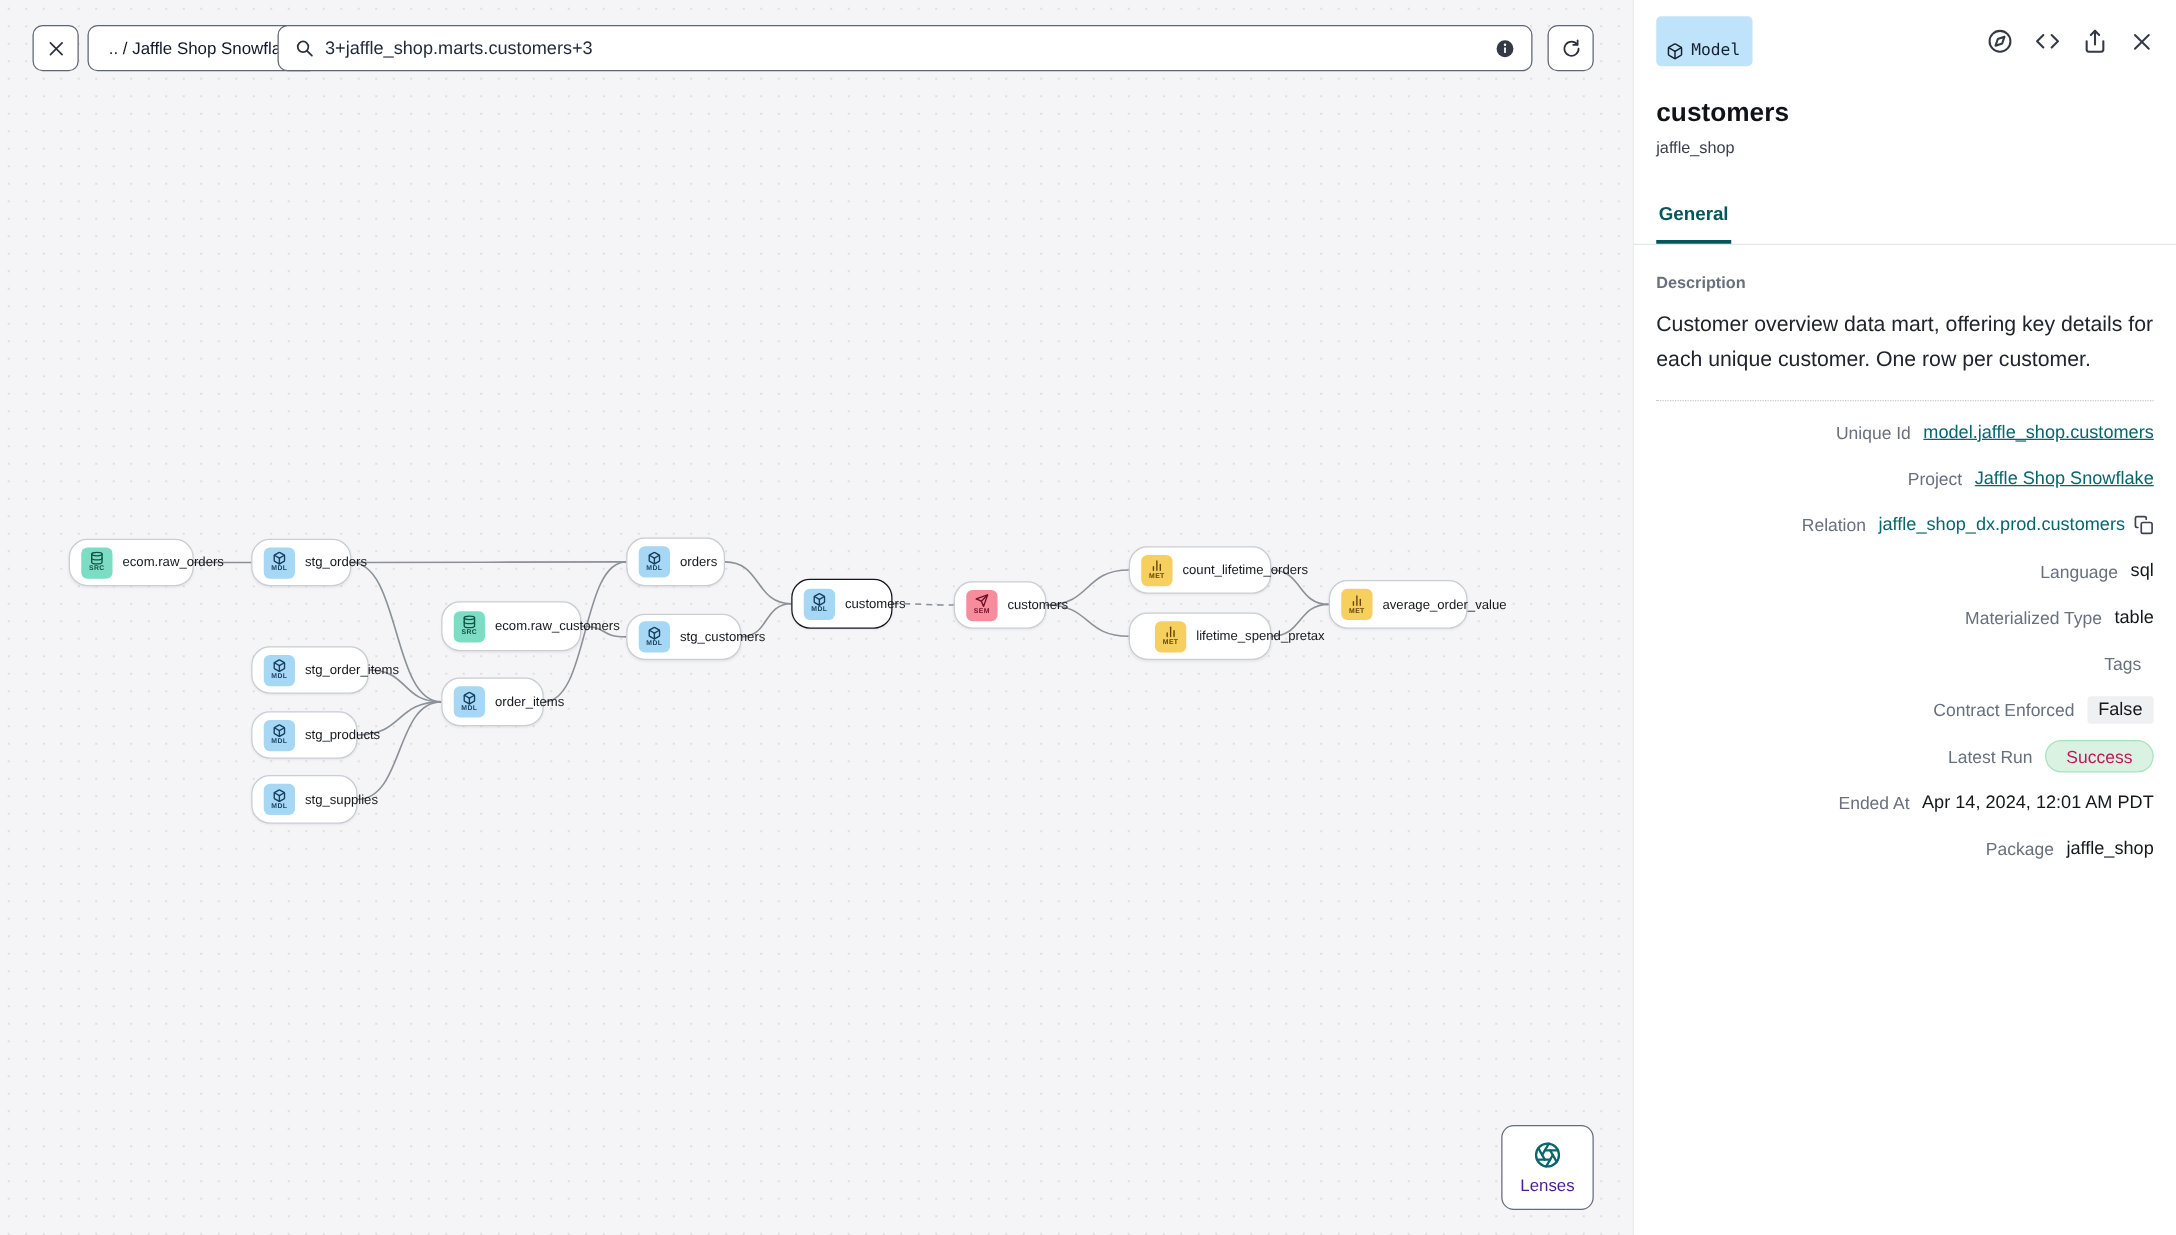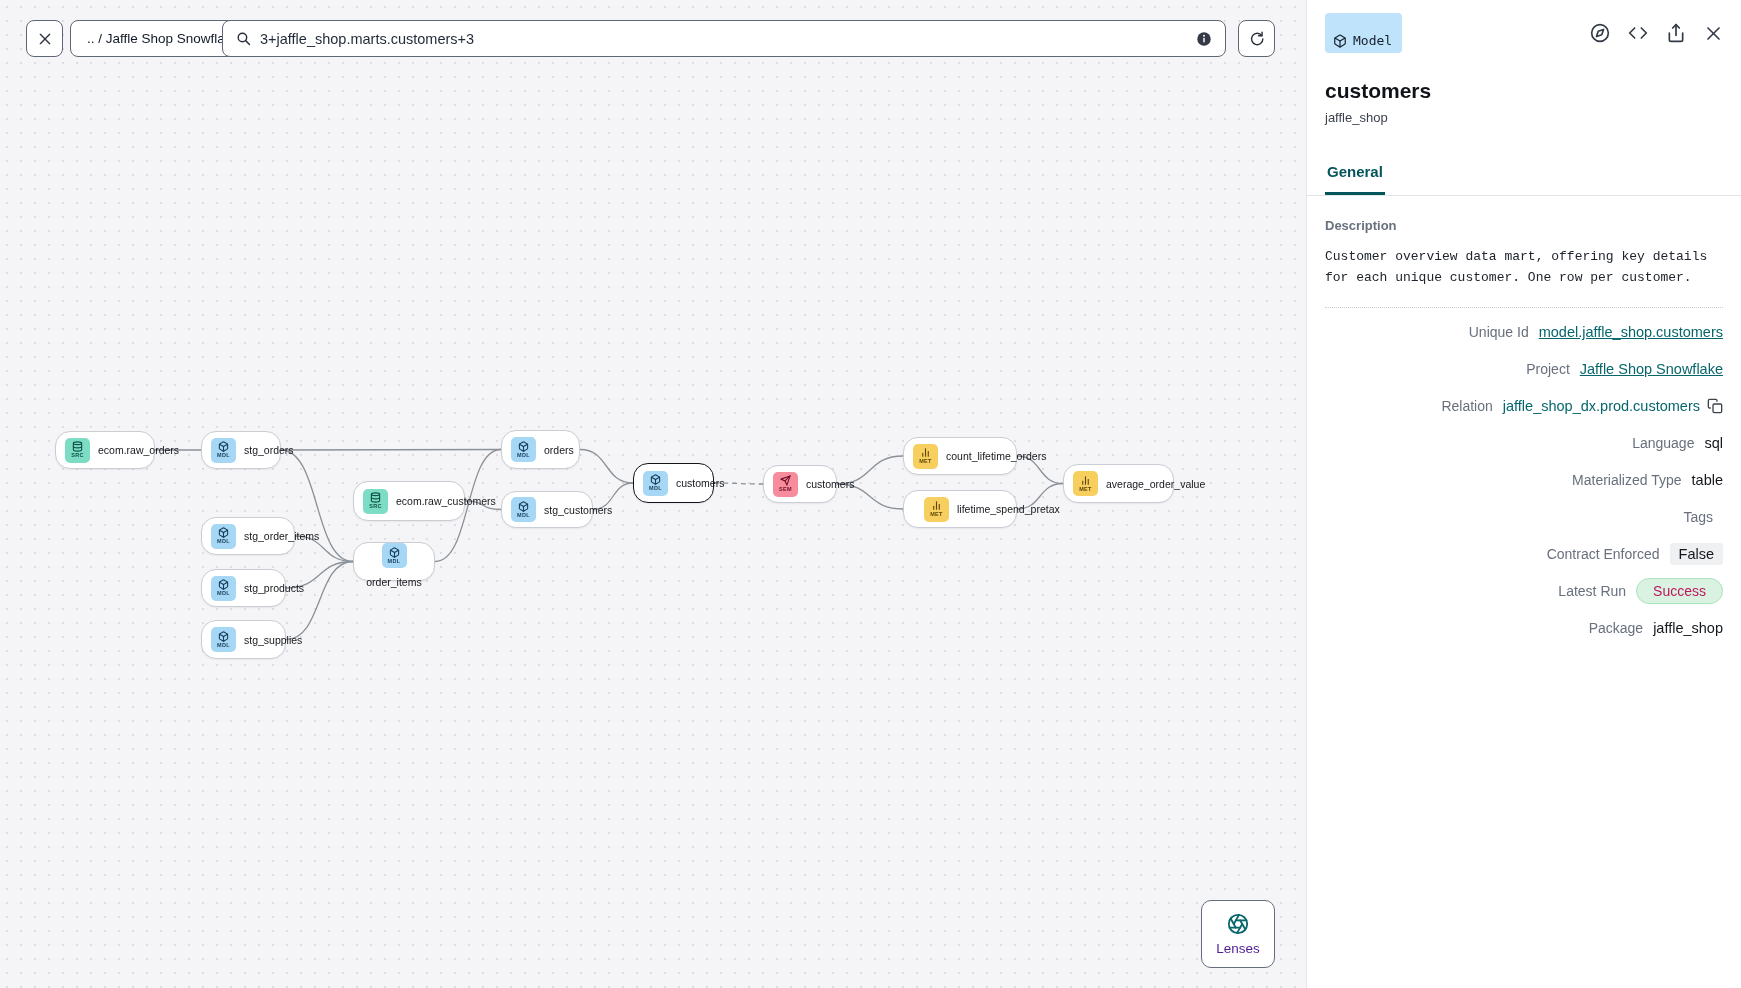--- a/index.html
+++ b/index.html
@@ -61,21 +61,21 @@
   .panel-title { padding: 26px 18px 0 18px; }
   .panel-title h1 { font-size: 21px; font-weight: 700; color: #101318; }
   .panel-sub { margin-top: 7px; font-size: 13px; color: #3a414c; }
 
   .tabs { margin-top: 30px; border-bottom: 1px solid #e3e5e9; padding-left: 18px; }
   .tab { display: inline-block; background: none; border: none; cursor: pointer; font-family: inherit;
     font-size: 15px; font-weight: 700; color: #05565c; padding: 8px 2px 12px; border-bottom: 3px solid #05565c; }
 
   .panel-body { flex: 1; overflow-y: auto; padding: 22px 18px 20px 18px; }
   .desc-label { font-size: 13px; font-weight: 700; color: #68707d; }
-  .desc-text { margin-top: 13px; font-size: 13px; line-height: 1.65; color: #20252d; font-family: Liberation Mono, monospace; }
+  .desc-text { margin-top: 13px; font-size: 17px; line-height: 1.65; color: #20252d; }
   .dotted-div { border: none; border-top: 1.5px dotted #c6cbd2; margin: 18px 0 6px; }
 
   .frow { display: flex; align-items: center; justify-content: flex-end; min-height: 37px; gap: 10px; }
   .flabel { font-size: 14px; color: #68707d; white-space: nowrap; }
   .fvalue { font-size: 14.5px; color: #14171c; text-align: right; display: inline-flex; align-items: center; gap: 7px; }
   .fvalue.v-link a { color: #07666c; text-decoration: underline; cursor: pointer; }
   .fvalue.v-teal { color: #07666c; }
   .fvalue.v-chip em { font-style: normal; background: #eff0f2; padding: 3px 9px; border-radius: 3px; }
   .fvalue.v-success em { font-style: normal; background: #d9f2e1; border: 1px solid #a9e3be; color: #be185d;
     padding: 4px 16px; border-radius: 14px; font-size: 14px; }
@@ -142,21 +142,21 @@
           <span class="nicon t-mdl">
             <svg viewBox="0 0 24 24" fill="none" stroke="currentColor" stroke-width="2.4" stroke-linecap="round" stroke-linejoin="round">
               <path d="M21 16V8a2 2 0 0 0-1-1.73l-7-4a2 2 0 0 0-2 0l-7 4A2 2 0 0 0 3 8v8a2 2 0 0 0 1 1.73l7 4a2 2 0 0 0 2 0l7-4A2 2 0 0 0 21 16z"></path>
               <polyline points="3.27 6.96 12 12.01 20.73 6.96"></polyline>
               <line x1="12" y1="22.08" x2="12" y2="12"></line>
             </svg>
             <span class="nt">MDL</span>
           </span>
           <span class="nlabel">stg_order_items</span>
         </div>
-        <div class="node" style="left: 353px; top: 542px; width: 82px; height: 39px; flex-direction: column;">
+        <div class="node" style="left: 353px; top: 542px; width: 82px; height: 39px;">
           <span class="nicon t-mdl">
             <svg viewBox="0 0 24 24" fill="none" stroke="currentColor" stroke-width="2.4" stroke-linecap="round" stroke-linejoin="round">
               <path d="M21 16V8a2 2 0 0 0-1-1.73l-7-4a2 2 0 0 0-2 0l-7 4A2 2 0 0 0 3 8v8a2 2 0 0 0 1 1.73l7 4a2 2 0 0 0 2 0l7-4A2 2 0 0 0 21 16z"></path>
               <polyline points="3.27 6.96 12 12.01 20.73 6.96"></polyline>
               <line x1="12" y1="22.08" x2="12" y2="12"></line>
             </svg>
             <span class="nt">MDL</span>
           </span>
           <span class="nlabel">order_items</span>
         </div>
@@ -404,20 +404,26 @@
               <em>False</em>
             </span>
           </div>
           <div class="frow">
             <span class="flabel">Latest Run</span>
             <span class="fvalue v-success">
               <em>Success</em>
             </span>
           </div>
           <div class="frow">
+            <span class="flabel">Ended At</span>
+            <span class="fvalue v-plain">
+              <span>Apr 14, 2024, 12:01 AM PDT</span>
+            </span>
+          </div>
+          <div class="frow">
             <span class="flabel">Package</span>
             <span class="fvalue v-plain">
               <span>jaffle_shop</span>
             </span>
           </div>
         </div>
     </div>
   </aside>
 </div>
 

